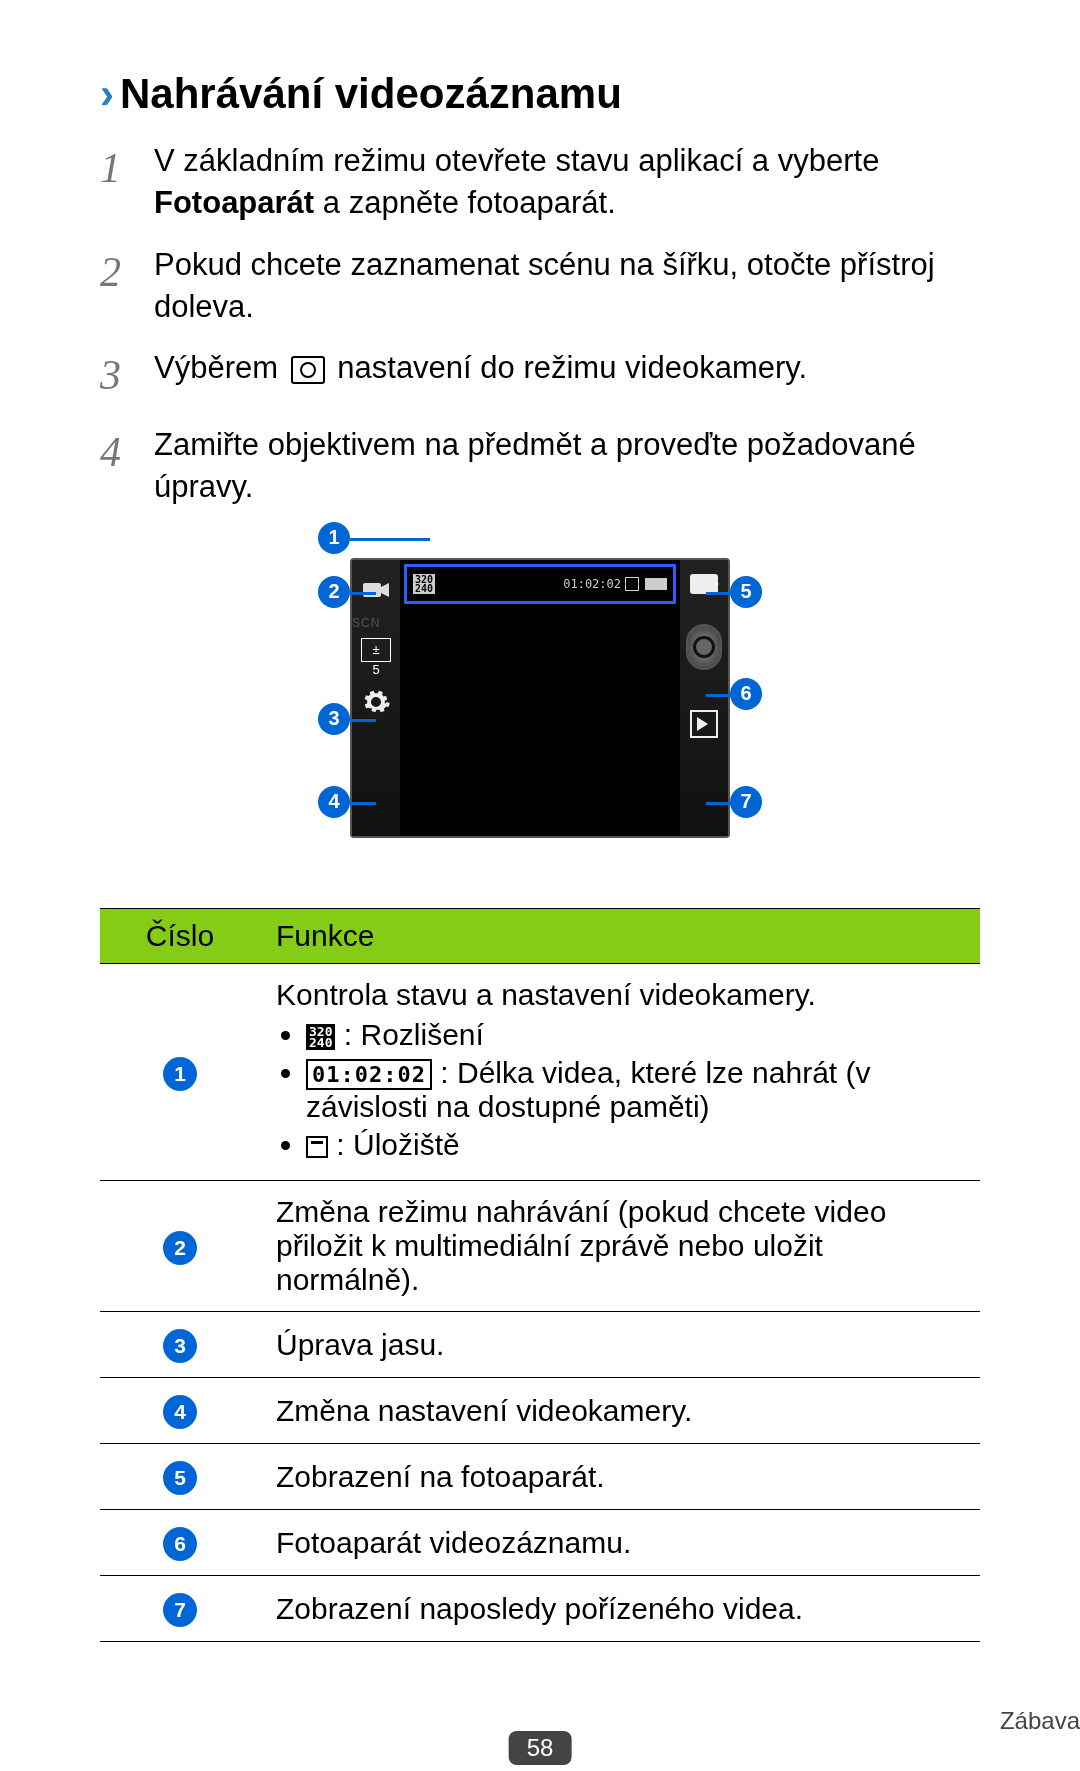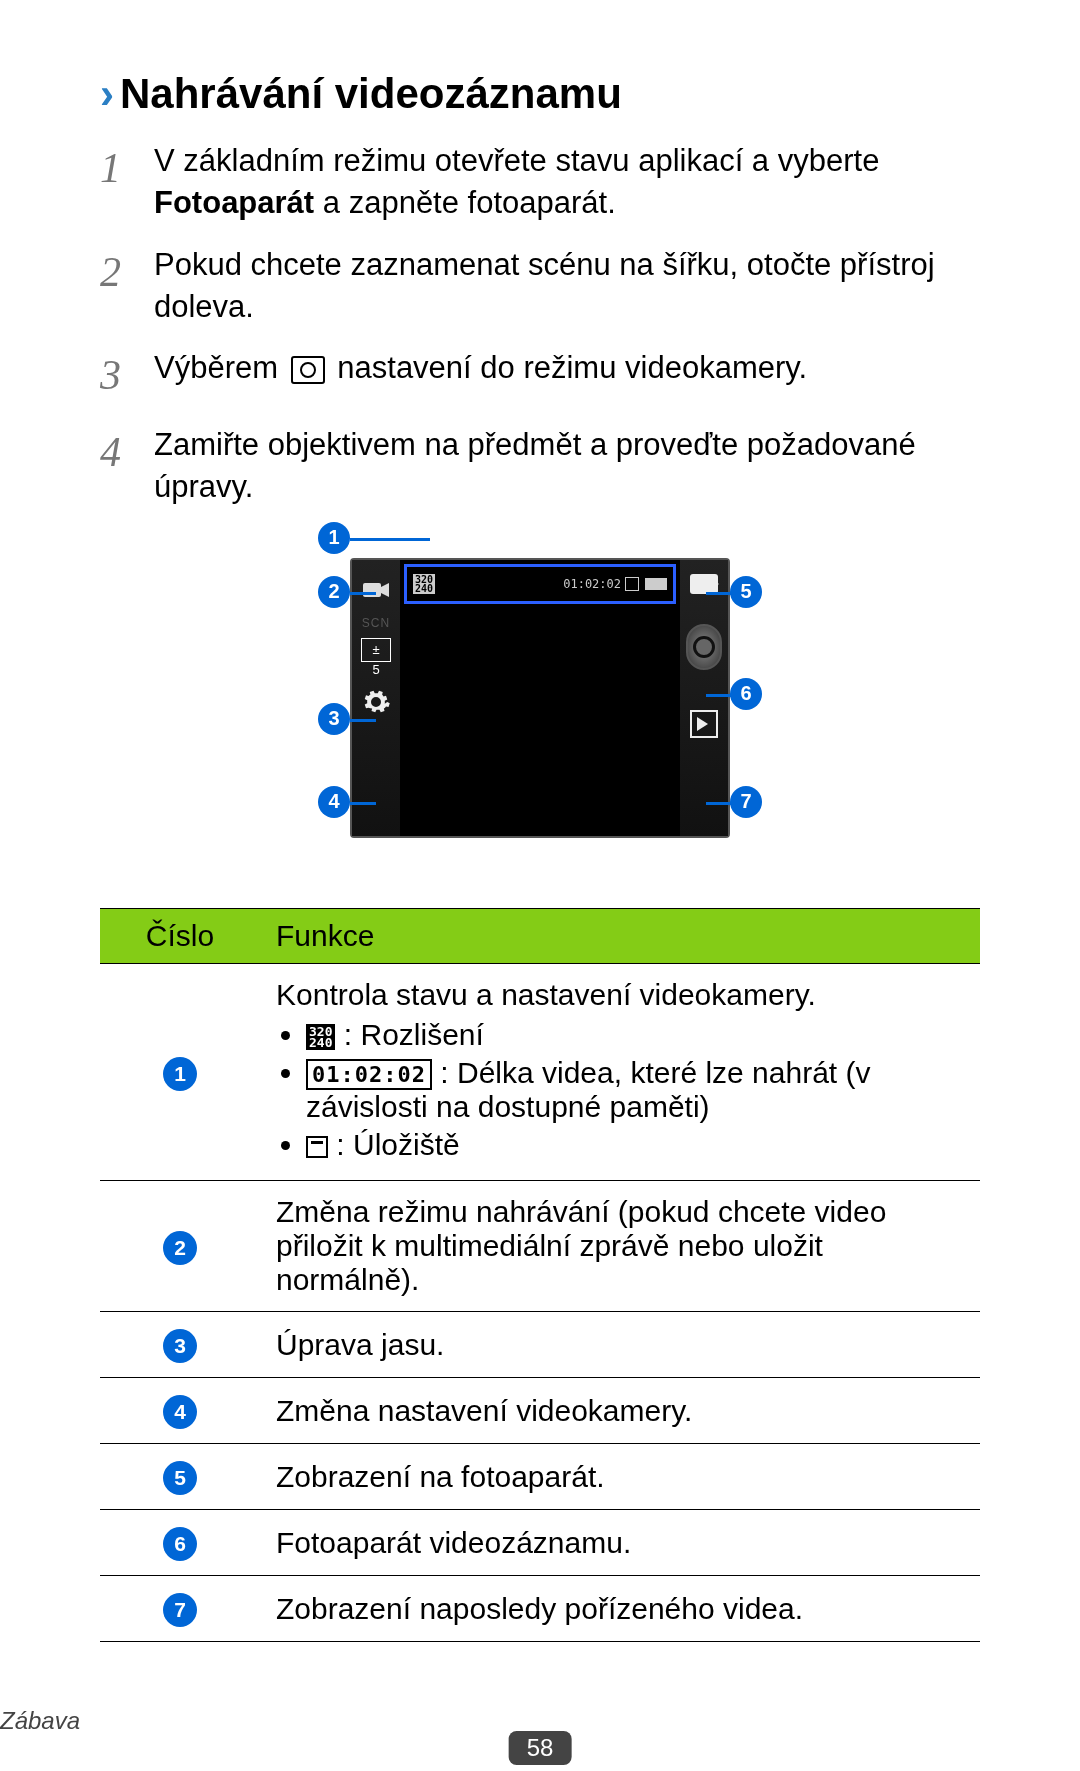--- a/index.html
+++ b/index.html
@@ -106,21 +106,21 @@
   .status-bar .batt {
     width:22px; height:12px; border:1px solid #ccc; display:inline-block;
     background:#ccc; position:relative;
   }
   .sb-icon {
     width: 32px; height: 32px;
     margin: 8px auto;
     display:flex; align-items:center; justify-content:center;
     color:#eee;
   }
-  .scn { font-size:12px; color:#555; text-align:center; letter-spacing:1px; margin-top:10px;}
+  .scn { font-size:12px; color:#555; letter-spacing:1px; margin-top:10px;}
   .ev-box {
     width:30px; height:24px; border:1px solid #fff; margin:8px auto 0 auto;
     color:#fff; font-size:13px; display:flex; align-items:center; justify-content:center;
     position:relative;
   }
   .ev-num { color:#fff; font-size:13px; text-align:center; }
   .gear {
     width:30px;height:30px;margin:10px auto;
   }
   .circle-btn {
@@ -206,22 +206,22 @@
     display:inline-block;border:2px solid #000;padding:1px 4px;
     font-family:monospace;font-weight:bold;font-size:22px;letter-spacing:1px;
     background:#fff;vertical-align:middle;
   }
   .mini-store {
     display:inline-block;width:22px;height:22px;border:2px solid #000;vertical-align:middle;position:relative;
   }
   .mini-store::before{content:"";position:absolute;left:3px;right:3px;top:3px;height:3px;background:#000;}
 
   .footer {
-    position:absolute;left:0;right:0;bottom:36px;text-align:left;
-    font-style:italic;font-size:24px;color:#444;
+    position:absolute;left:0;right:0;bottom:36px;text-align:right;
+    font-size:24px;color:#444;
   }
   .page-num {
     position:absolute;left:50%;bottom:6px;transform:translateX(-50%);
     background:#444;color:#fff;border-radius:8px;padding:3px 18px;font-size:24px;
   }
 </style>
 </head>
 <body>
 
 <div class="page">

